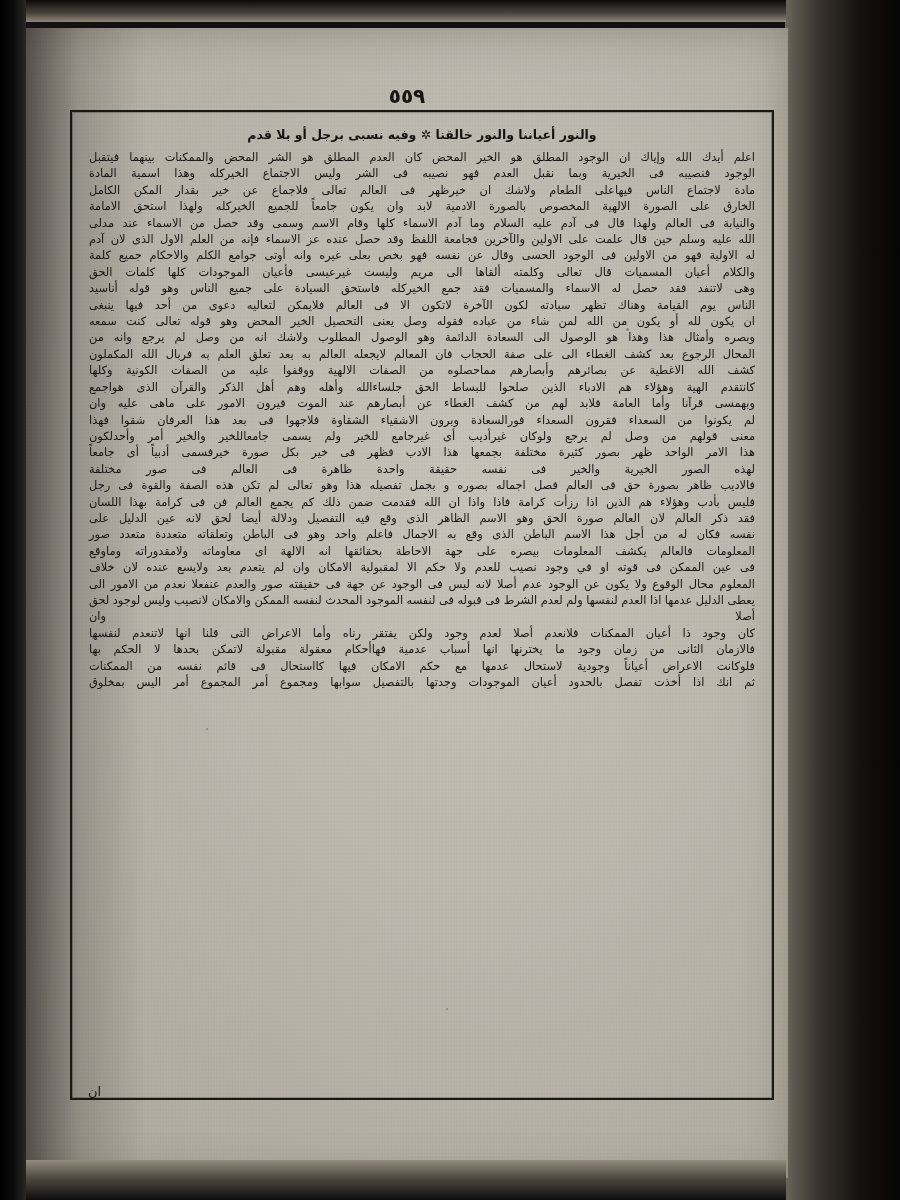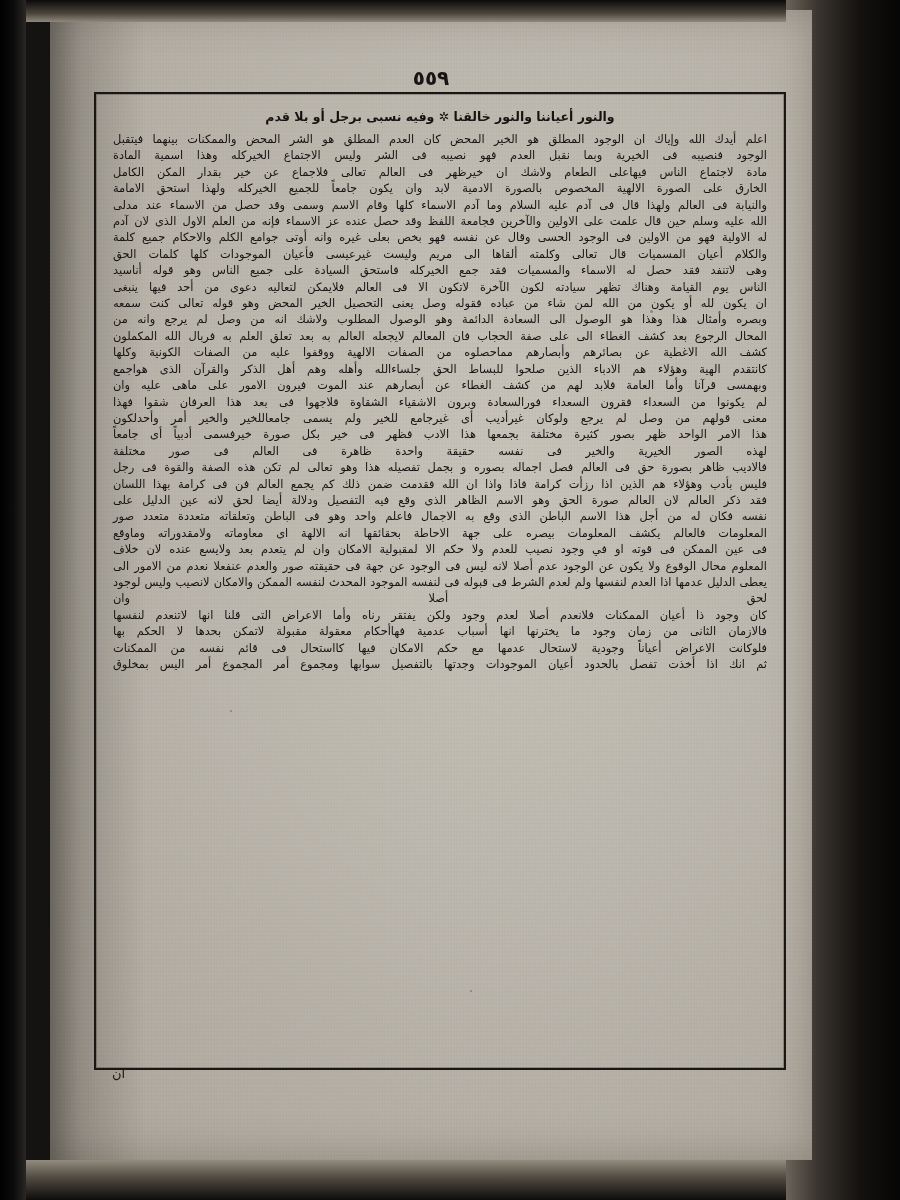--- a/index.html
+++ b/index.html
@@ -40,27 +40,26 @@
   }
   .page-bottom-shadow {
     position: absolute;
     left: 26px; bottom: 0;
     width: 760px; height: 40px;
     background: linear-gradient(0deg, #0e0d0c 0%, #4f4940 55%, #928b7e 100%);
   }
   .paper {
     position: absolute;
     left: 26px;
-    top: 10px;
+    top: 28px;
     width: 762px;
     height: 1150px;
     background:
       radial-gradient(ellipse at 60% 40%, #c9c4ba 0%, #bdb8ae 45%, #ada79c 100%);
     box-shadow: inset 0 0 40px rgba(90,84,74,0.45);
-    margin-left: 24px;
   }
   .paper::after {
     content: "";
     position: absolute;
     inset: 0;
     background:
       repeating-linear-gradient(0deg, rgba(0,0,0,0.035) 0px, rgba(0,0,0,0) 2px, rgba(0,0,0,0.02) 4px),
       repeating-linear-gradient(90deg, rgba(255,255,255,0.03) 0px, rgba(0,0,0,0.02) 3px);
     pointer-events: none;
     opacity: .7;
@@ -79,21 +78,21 @@
     direction: rtl;
   }
   .text-frame {
     position: absolute;
     left: 44px;
     top: 82px;
     width: 676px;
     height: 962px;
     border: 2.5px solid #17150f;
     box-shadow: inset 0 0 0 1px rgba(20,18,14,0.25);
-    padding: 6px;
+    padding: 12px;
     background: transparent;
   }
   .frame-inner {
     position: absolute;
     inset: 5px;
     border: 0;
     overflow: hidden;
     padding: 9px 12px 6px 12px;
     box-sizing: border-box;
   }

